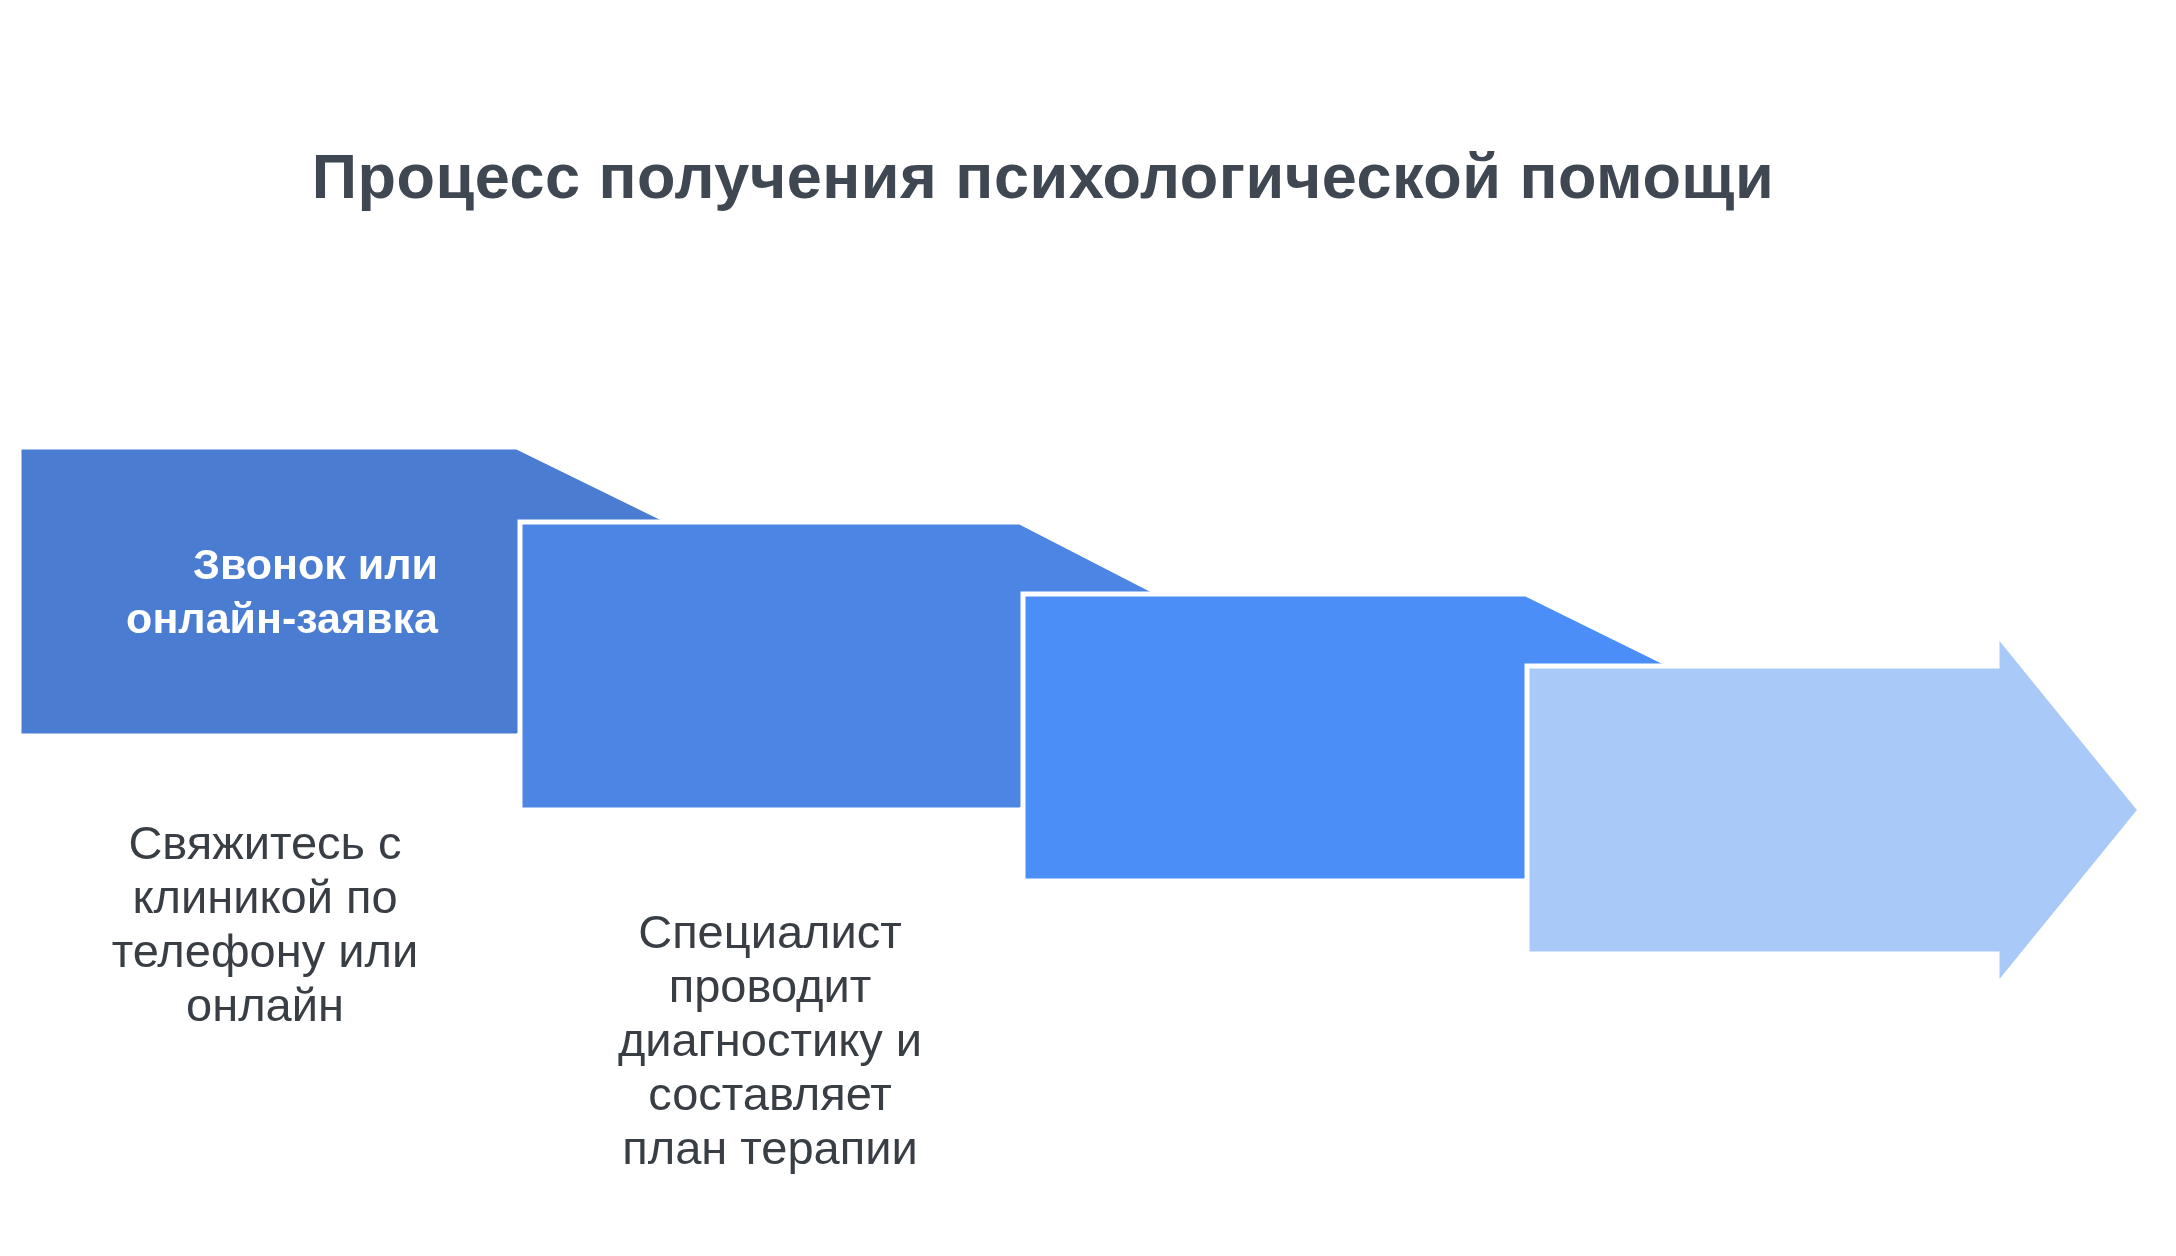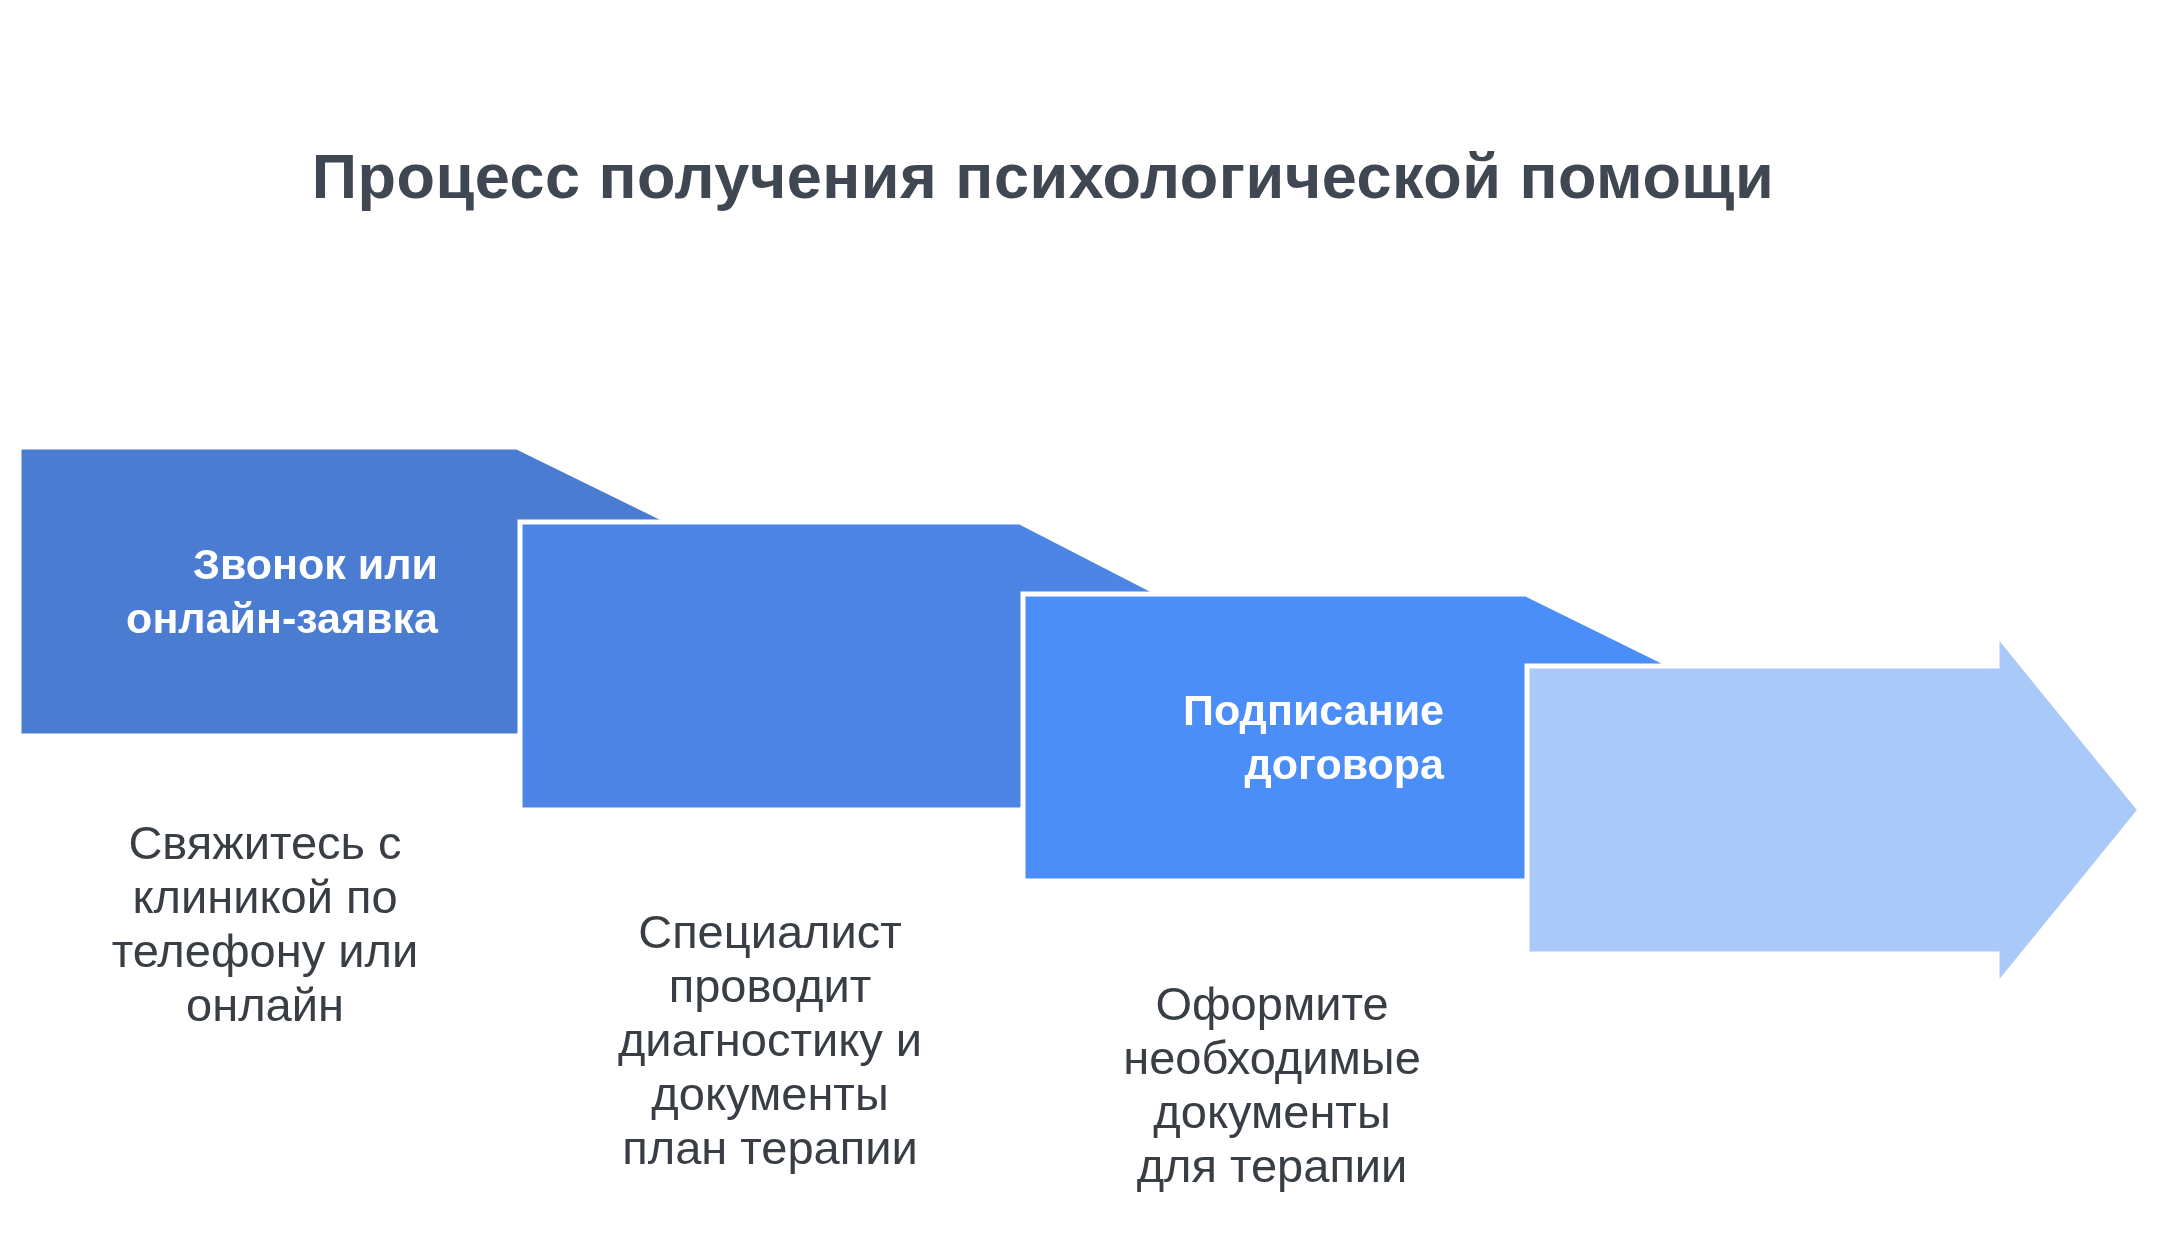--- a/index.html
+++ b/index.html
@@ -72,19 +72,17 @@
   <h1 class="title">Процесс получения психологической помощи</h1>
 
   <svg class="shapes-svg" viewBox="0 0 2176 1256" xmlns="http://www.w3.org/2000/svg">
     <polygon class="arrow" points="19,447 517,447 812,591.5 517,736 19,736" fill="#4a7dd2"></polygon>
     <polygon class="arrow" points="520,522 1020,522 1300,666 1020,810 520,810" fill="#4c85e4"></polygon>
     <polygon class="arrow" points="1023,594 1526,594 1817,737.5 1526,881 1023,881" fill="#4b8ef7"></polygon>
     <polygon class="arrow" points="1527,666 1997,666 1997,634 2140,810 1997,986 1997,954 1527,954" fill="#a9c9f9"></polygon>
   </svg>
 
   <div class="step-label label-1">Звонок или онлайн-заявка</div>
-  <div class="step-label label-3">Подписание договора</div>
 
   <div class="step-desc desc-1">Свяжитесь с клиникой по телефону или онлайн</div>
-  <div class="step-desc desc-2">Специалист проводит диагностику и документы план терапии</div>
-  <div class="step-desc desc-3">Оформите необходимые документы для терапии</div>
+  <div class="step-desc desc-2">Специалист проводит диагностику и составляет план терапии</div>
 
 </div>
 
 </body></html>

